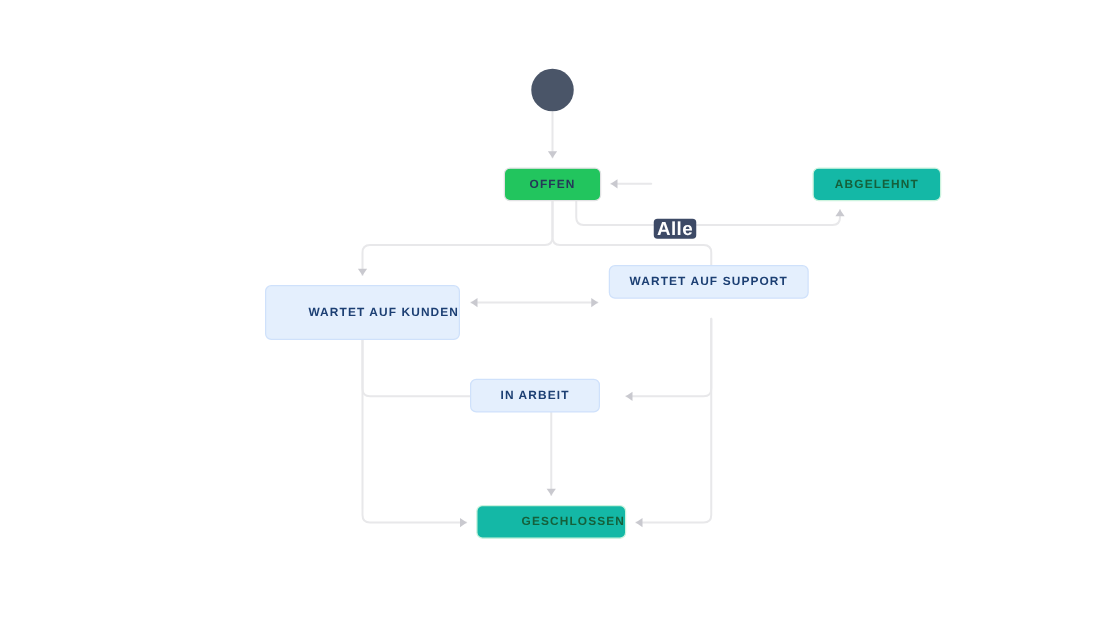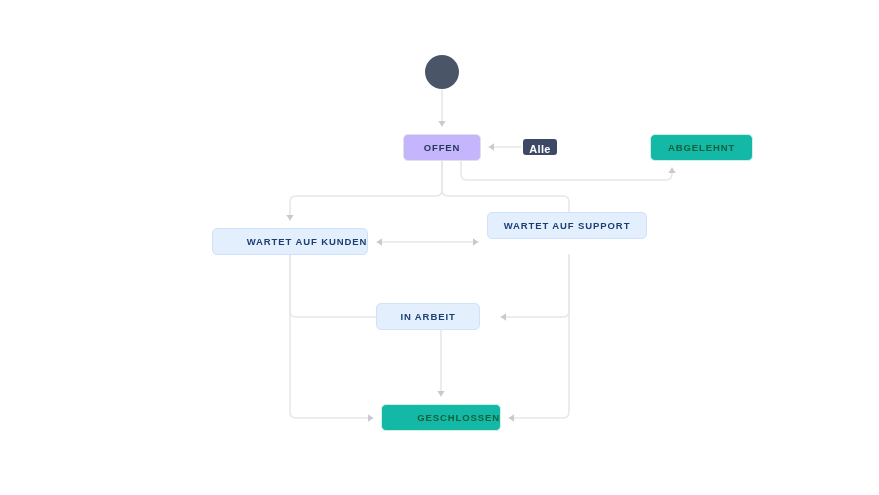--- a/index.html
+++ b/index.html
@@ -40,46 +40,47 @@
     font-weight: bold;
     letter-spacing: 0.9px;
     white-space: nowrap;
     user-select: none;
   }
   .node-start {
     position: absolute;
     border-radius: 50%;
   }
   .node-status-open {
-    background: #c4b5fd;
+    background: #22c55e;
     border: 1px solid #e2e2e4;
     color: #253858;
   }
   .node-status-blue {
     background: #e4effd;
     border: 1px solid #cfe1fb;
     color: #1c3f73;
   }
   .node-status-green {
     background: #14b8a6;
     border: 1px solid #ccf3de;
     color: #15603b;
   }
   .edge-badge {
     position: absolute;
     box-sizing: border-box;
     display: flex;
-    align-items: flex-end;
+    align-items: center;
     justify-content: center;
     border-radius: 3px;
-    font-size: 11px;
+    font-size: 15px;
     font-weight: bold;
     letter-spacing: 0.3px;
     white-space: nowrap;
     user-select: none;
+    margin-top: 36px;
   }
 </style>
 </head>
 <body>
 
 <div id="diagram-canvas">
 
   <svg id="edge-layer" viewBox="0 0 879 495" width="879" height="495" xmlns="http://www.w3.org/2000/svg">
     <defs>
       <marker id="arrow-down" markerWidth="9" markerHeight="9" refX="4.5" refY="7.2" orient="0" markerUnits="userSpaceOnUse">
@@ -126,21 +127,21 @@
   <div class="node-start" style="left:425px; top:55px; width:34px; height:34px; background:#4a5568;"></div>
 
   <div class="node node-status-open" style="left:403px; top:134px; width:78px; height:27px;">
     <span>OFFEN</span>
   </div>
 
   <div class="node node-status-green" style="left:650px; top:134px; width:103px; height:27px;">
     <span>ABGELEHNT</span>
   </div>
 
-  <div class="node node-status-blue" style="left:212px; top:228px; width:156px; height:27px;padding-left:34px;">
+  <div class="node node-status-blue" style="left:212px; top:228px; width:156px; height:44px;padding-left:34px;">
     <span>WARTET AUF KUNDEN</span>
   </div>
 
   <div class="node node-status-blue" style="left:487px; top:212px; width:160px; height:27px;">
     <span>WARTET AUF  SUPPORT</span>
   </div>
 
   <div class="node node-status-blue" style="left:376px; top:303px; width:104px; height:27px;">
     <span>IN ARBEIT</span>
   </div>

